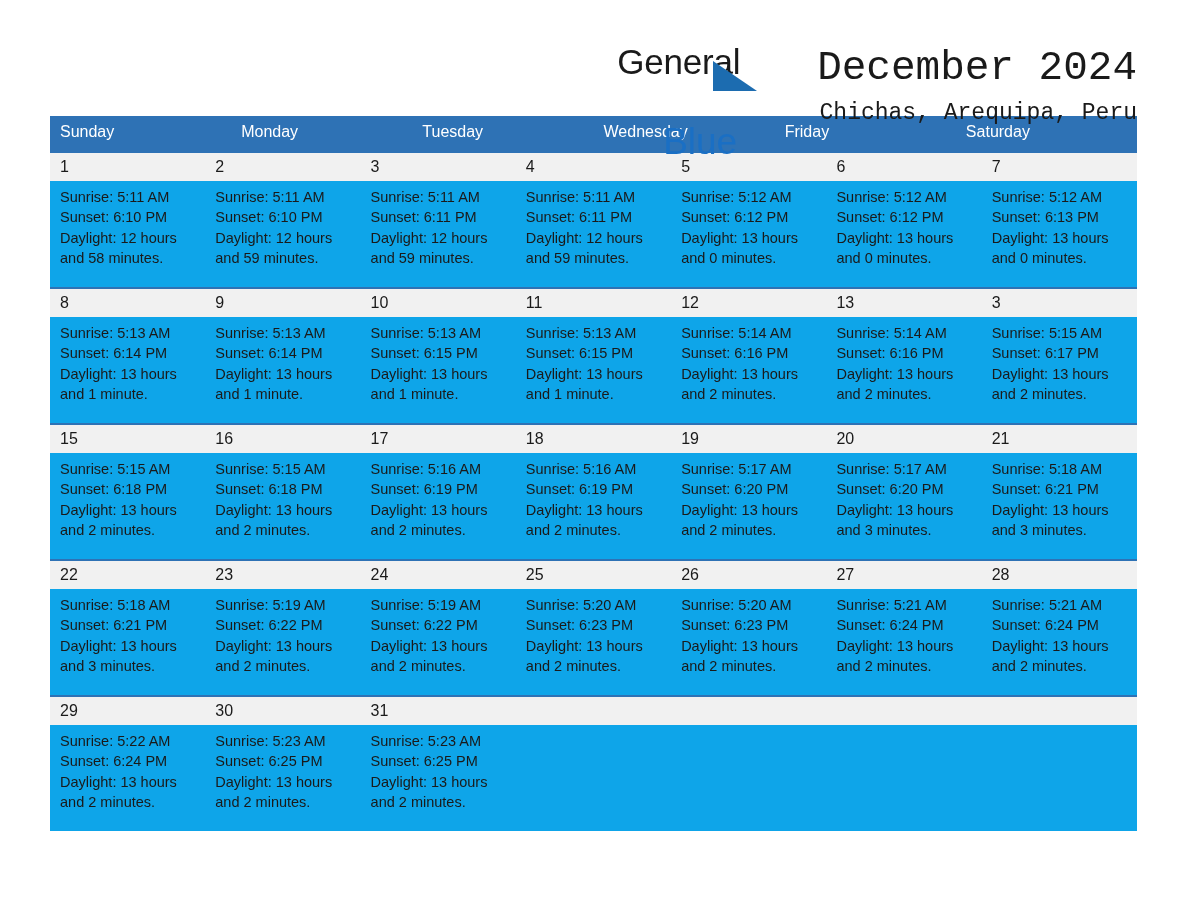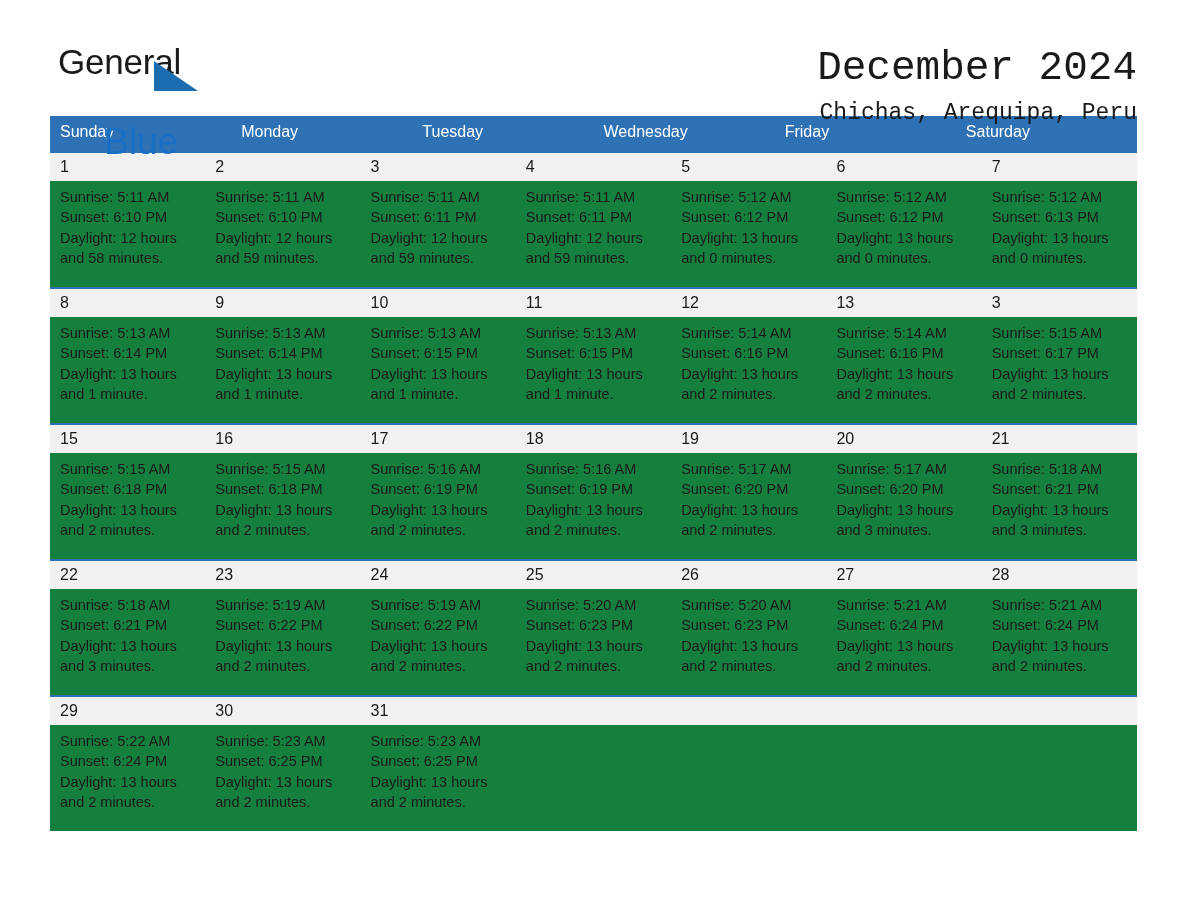--- a/index.html
+++ b/index.html
@@ -14,21 +14,21 @@
     position: relative;
     width: 1188px; height: 918px;
     background: #ffffff;
     padding: 0;
   }
 
   
   .header {
     display: flex;
     align-items: flex-start;
-    justify-content: space-between;
+    justify-content: flex-end;
     padding: 44px 51px 0 58px;
     height: 116px;
   }
   .brand {
     position: relative;
     width: 200px;
     height: 72px;
     line-height: 1;
     user-select: none;
   }
@@ -111,21 +111,21 @@
     flex: 1 1 0;
     font-size: 16px;
     color: #1a1a1a;
     line-height: 28px;
     padding-left: 10px;
   }
   .daynum.empty { color: transparent; }
 
   .week-body {
     display: flex;
-    background: #15803d;
+    background: #0ea5e9;
     min-height: 106px;
     padding-top: 6px;
   }
   .cell {
     flex: 1 1 0;
     padding: 0 8px 0 10px;
   }
   .cell .line {
     font-size: 14.5px;
     color: #1a1a1a;

